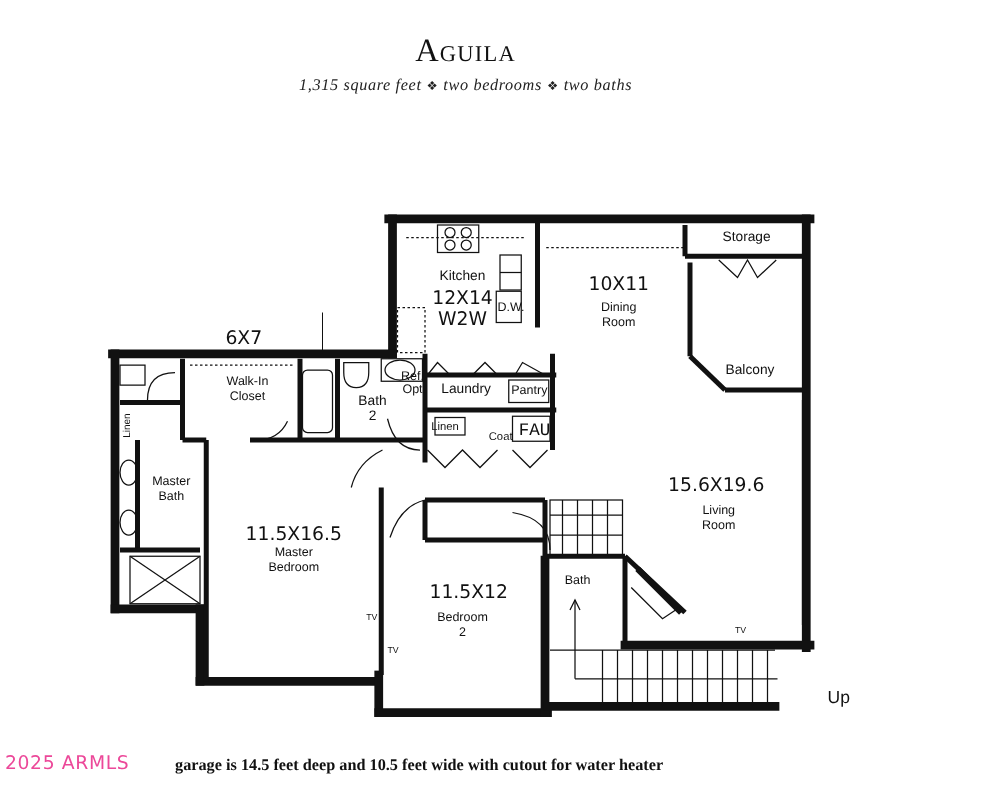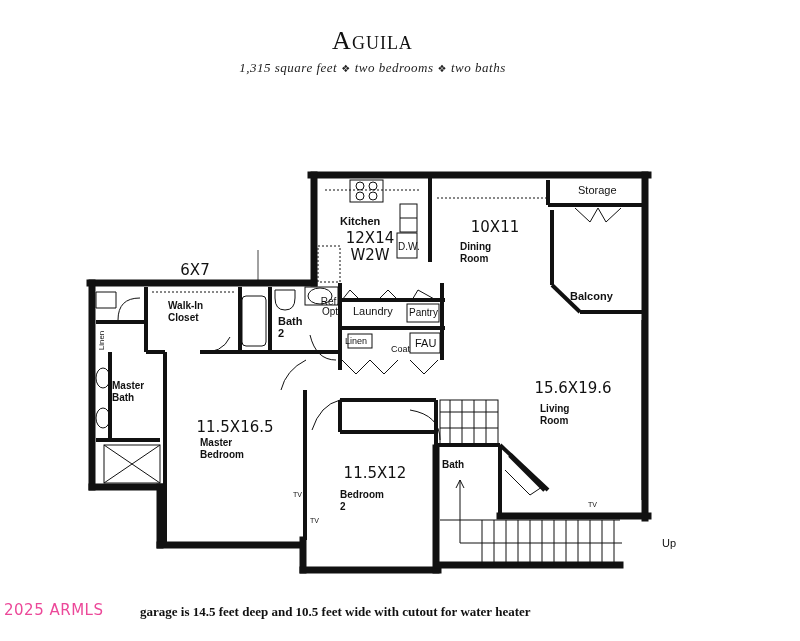--- a/index.html
+++ b/index.html
@@ -1,21 +1,21 @@
 <!DOCTYPE html>
 <html><head>
 <meta charset="utf-8">
 <style>
   html, body { margin:0; padding:0; background:#ffffff; }
   body { width:800px; height:641px; position:relative; overflow:hidden; font-family:"Liberation Sans", sans-serif; color:#111; }
   .title { position:absolute; left:0; width:745px; top:26px; text-align:center; font-family:"Liberation Serif","DejaVu Serif",serif; font-size:26px; letter-spacing:1px; font-variant:small-caps; color:#111; }
   .subtitle { position:absolute; left:0; width:745px; top:60px; text-align:center; font-family:"Liberation Serif","DejaVu Serif",serif; font-style:italic; font-size:13px; color:#222; letter-spacing:0.5px; }
   .subtitle .sep { font-style:normal; font-size:10px; margin:0 4px; }
   svg.plan { position:absolute; left:0; top:0; }
-  .lbl { position:absolute; font-weight:bold; font-size:11px; line-height:12px; color:#111; }
+  .lbl { position:absolute; text-align:center; font-weight:normal; font-size:11px; line-height:12px; color:#111; }
   .dim { position:absolute; text-align:center; font-size:15px; line-height:16px; color:#111; font-family:"DejaVu Sans", sans-serif; }
   .small { position:absolute; font-size:10px; color:#111; }
   .tv { position:absolute; font-size:7px; color:#111; }
   .footer-left { position:absolute; left:4px; top:601px; font-family:"DejaVu Sans", sans-serif; font-size:15px; color:#ec4899; letter-spacing:0.5px; }
   .footer-right { position:absolute; left:140px; top:604px; font-family:"Liberation Serif","DejaVu Serif",serif; font-weight:bold; font-size:13px; color:#111; }
 </style>
 </head>
 <body>
 
 <div class="title">Aguila</div>
@@ -182,21 +182,21 @@
 
 <div class="lbl" style="left:278px;top:315px;width:40px;">
   <div>Bath</div>
   <div>2</div>
 </div>
 
 <div class="small" style="left:353px;top:305px;font-size:11px;">Laundry</div>
 <div class="small" style="left:409px;top:307px;font-size:10px;">Pantry</div>
 <div class="small" style="left:345px;top:336px;font-size:9px;">Linen</div>
 <div class="small" style="left:376px;top:344px;font-size:9px;margin-left:15px;">Coat</div>
-<div class="small" style="left:415px;top:337px;font-size:11px;">FAU</div>
+<div class="small" style="left:415px;top:337px;font-size:14px;font-family:Liberation Mono, monospace;">FAU</div>
 
 <div class="small" style="left:92px;top:336px;font-size:8px;transform:rotate(-90deg);">Linen</div>
 <div class="lbl" style="left:112px;top:380px;width:50px;font-size:10px;">
   <div>Master</div>
   <div>Bath</div>
 </div>
 
 <div class="dim" style="left:195px;top:419px;width:80px;">11.5X16.5</div>
 <div class="lbl" style="left:200px;top:437px;width:70px;font-size:10px;">
   <div>Master</div>
@@ -212,16 +212,16 @@
 </div>
 
 <div class="dim" style="left:528px;top:380px;width:90px;">15.6X19.6</div>
 <div class="lbl" style="left:540px;top:403px;width:70px;font-size:10px;">
   <div>Living</div>
   <div>Room</div>
 </div>
 <div class="tv" style="left:588px;top:501px;">TV</div>
 
 <div class="lbl" style="left:442px;top:459px;width:40px;font-size:10px;">Bath</div>
-<div class="small" style="left:630px;top:537px;font-size:11px;padding-left:32px;">Up</div>
+<div class="small" style="left:630px;top:549px;font-size:14px;padding-left:32px;">Up</div>
 
 <div class="footer-left">2025 ARMLS</div>
 <div class="footer-right">garage is 14.5 feet deep and 10.5 feet wide with cutout for water heater</div>
 
 </body></html>

